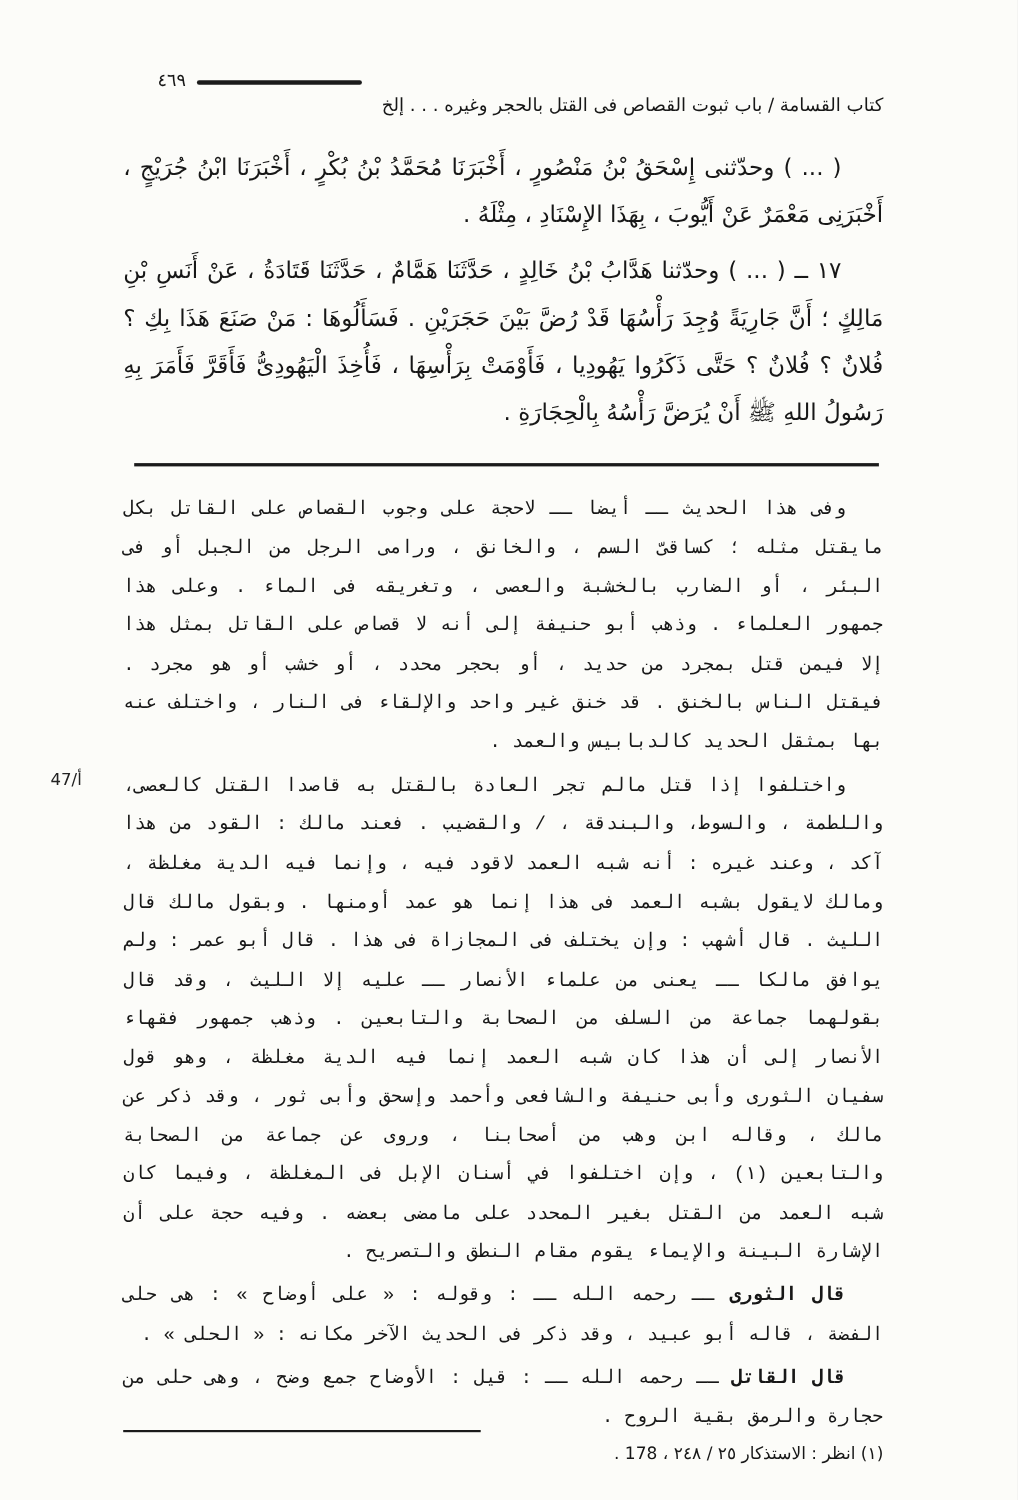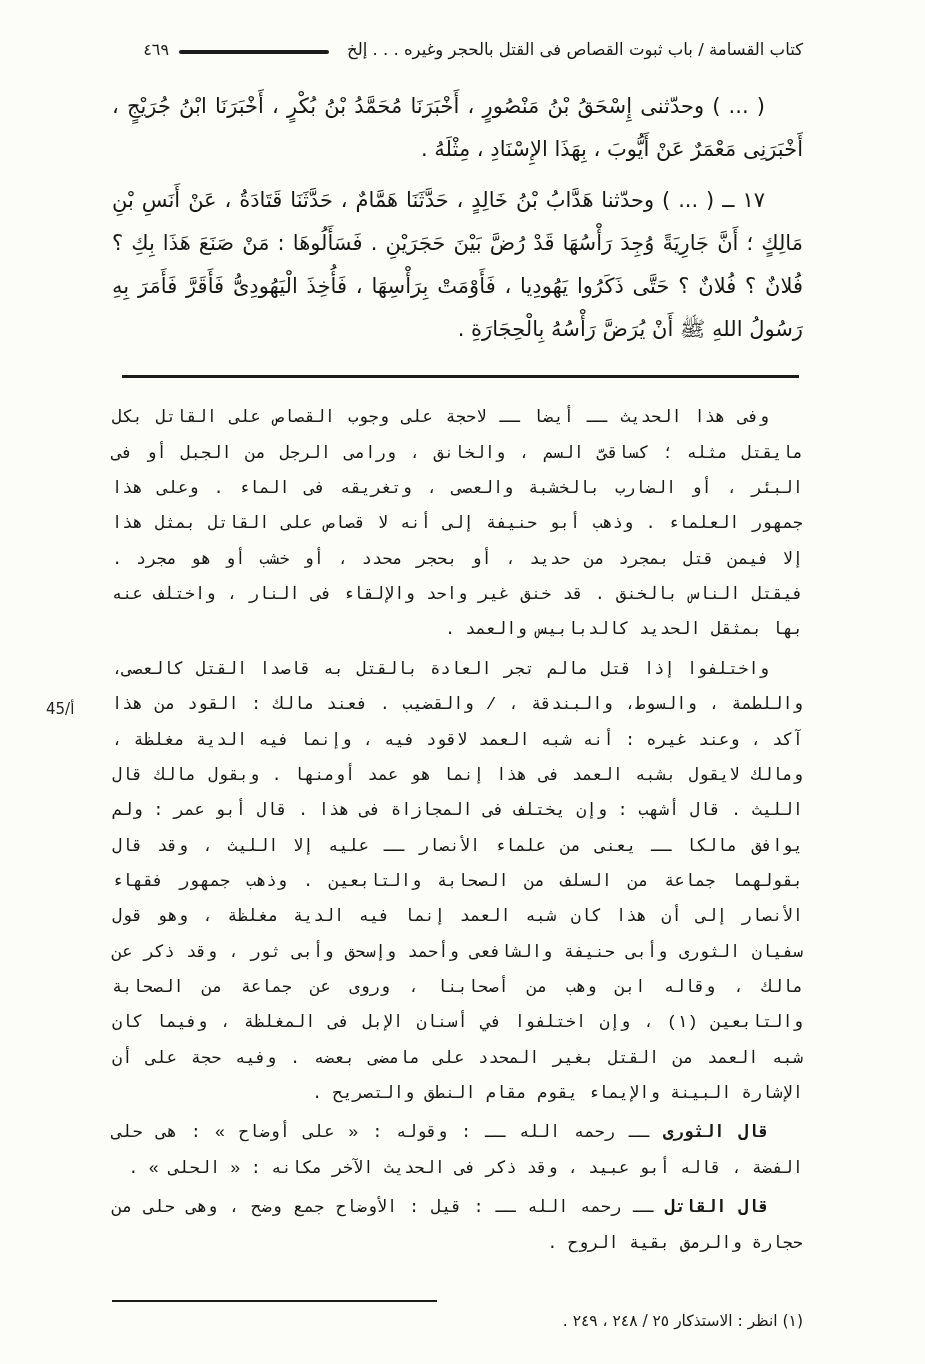--- a/index.html
+++ b/index.html
@@ -16,21 +16,21 @@
     overflow:hidden;
   }
   
   .header{
     display:flex;
     align-items:center;
     font-size:16.5px;
     margin-bottom:26px;
     white-space:nowrap;
   }
-  .header-title{flex:0 0 auto;}
+  .header-title{flex:0 0 auto;margin-top:46px;}
   .header-rule{
     flex:0 0 150px;height:4px;background:#1b1b1b;
     margin:4px 18px 0 10px;border-radius:2px;
   }
   .page-number{flex:0 0 auto;font-size:16px;letter-spacing:1px;}
   
   .hadith p{
     margin:0 0 8px 0;
     font-weight:normal;
     font-size:21px;
@@ -95,20 +95,20 @@
 
   <div class="section-divider"></div>
 
   <div class="commentary">
     <p>وفى هذا الحديث ــ أيضا ــ لاحجة على وجوب القصاص على القاتل بكل مايقتل مثله ؛ كساقىّ السم ، والخانق ، ورامى الرجل من الجبل أو فى البئر ، أو الضارب بالخشبة والعصى ، وتغريقه فى الماء . وعلى هذا جمهور العلماء . وذهب أبو حنيفة إلى أنه لا قصاص على القاتل بمثل هذا إلا فيمن قتل بمجرد من حديد ، أو بحجر محدد ، أو خشب أو هو مجرد . فيقتل الناس بالخنق . قد خنق غير واحد والإلقاء فى النار ، واختلف عنه بها بمثقل الحديد كالدبابيس والعمد .</p>
     <p>واختلفوا إذا قتل مالم تجر العادة بالقتل به قاصدا القتل كالعصى، واللطمة ، والسوط، والبندقة ، / والقضيب . فعند مالك : القود من هذا آكد ، وعند غيره : أنه شبه العمد لاقود فيه ، وإنما فيه الدية مغلظة ، ومالك لايقول بشبه العمد فى هذا إنما هو عمد أومنها . وبقول مالك قال الليث . قال أشهب : وإن يختلف فى المجازاة فى هذا . قال أبو عمر : ولم يوافق مالكا ــ يعنى من علماء الأنصار ــ عليه إلا الليث ، وقد قال بقولهما جماعة من السلف من الصحابة والتابعين . وذهب جمهور فقهاء الأنصار إلى أن هذا كان شبه العمد إنما فيه الدية مغلظة ، وهو قول سفيان الثورى وأبى حنيفة والشافعى وأحمد وإسحق وأبى ثور ، وقد ذكر عن مالك ، وقاله ابن وهب من أصحابنا ، وروى عن جماعة من الصحابة والتابعين (١) ، وإن اختلفوا في أسنان الإبل فى المغلظة ، وفيما كان شبه العمد من القتل بغير المحدد على مامضى بعضه . وفيه حجة على أن الإشارة البينة والإيماء يقوم مقام النطق والتصريح .</p>
     <p><span class="lead">قال الثورى</span><span> ــ رحمه الله ــ : وقوله : « على أوضاح » : هى حلى الفضة ، قاله أبو عبيد ، وقد ذكر فى الحديث الآخر مكانه : « الحلى » .</span></p>
     <p><span class="lead">قال القاتل</span><span> ــ رحمه الله ــ : قيل : الأوضاح جمع وضح ، وهى حلى من حجارة والرمق بقية الروح .</span></p>
   </div>
 
-  <div class="margin-note">أ/45</div>
+  <div class="margin-note">أ/47</div>
 
   <div class="footnote">
     <div class="footnote-rule"></div>
-    <p class="footnote-text">(١) انظر : الاستذكار ٢٥ / ٢٤٨ ، ٢٤٩ .</p>
+    <p class="footnote-text">(١) انظر : الاستذكار ٢٥ / ٢٤٨ ، 178 .</p>
   </div>
 
 </div>
 
 </body></html>

